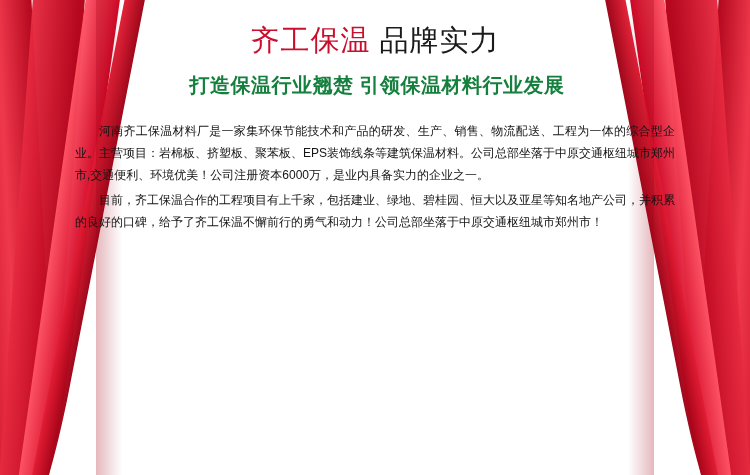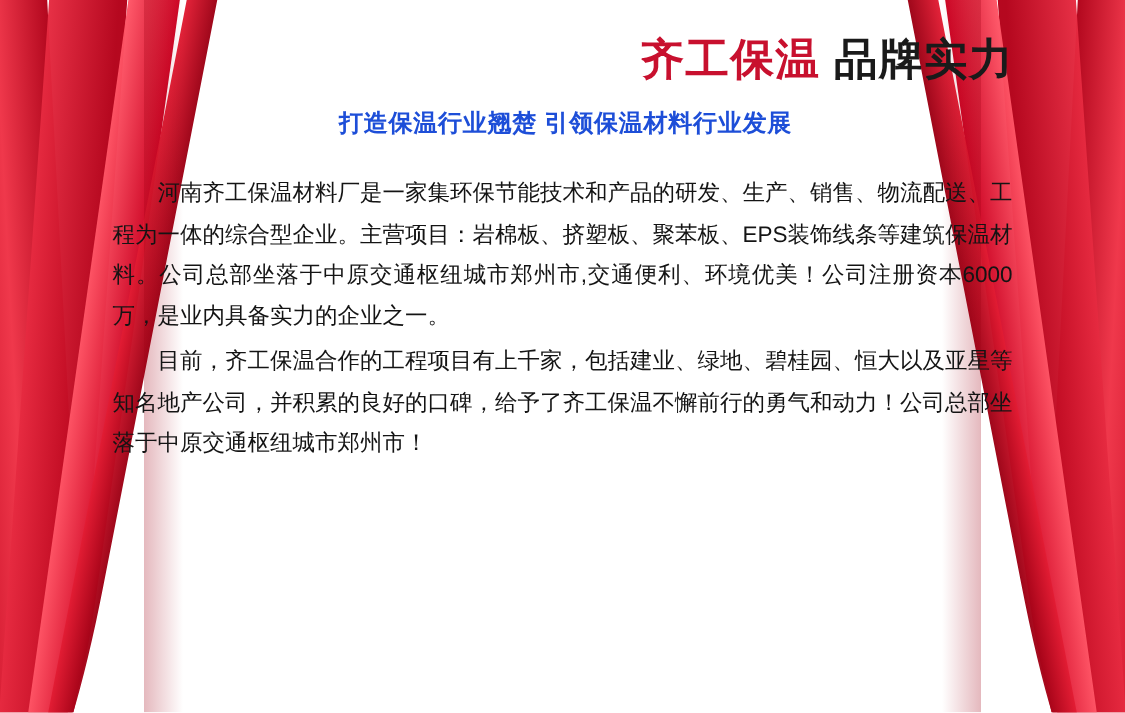--- a/index.html
+++ b/index.html
@@ -61,45 +61,45 @@
   
   .content {
     position: relative;
     z-index: 5;
     padding: 0 74px;
     box-sizing: border-box;
     width: 750px;
   }
 
   .title {
-    text-align: right;
+    text-align: center;
     margin: 22px 0 0 0;
     font-size: 29px;
-    font-weight: bold;
+    font-weight: normal;
     color: #c8102e;
     letter-spacing: 1px;
     line-height: 1.25;
   }
   .title .dark {
     color: #1a1a1a;
   }
 
   .subtitle {
     text-align: center;
     margin: 14px 0 0 4px;
-    font-size: 16px;
+    font-size: 20px;
     font-weight: bold;
-    color: #1d4ed8;
+    color: #15803d;
     letter-spacing: 0.5px;
   }
 
   .body-text {
     margin: 22px auto 0 auto;
     width: 600px;
-    font-size: 15px;
+    font-size: 12px;
     line-height: 1.82;
     color: #141414;
     text-align: justify;
     text-justify: inter-ideograph;
   }
   .para {
     margin: 0 0 3px 0;
     text-indent: 2em;
   }
 </style>

